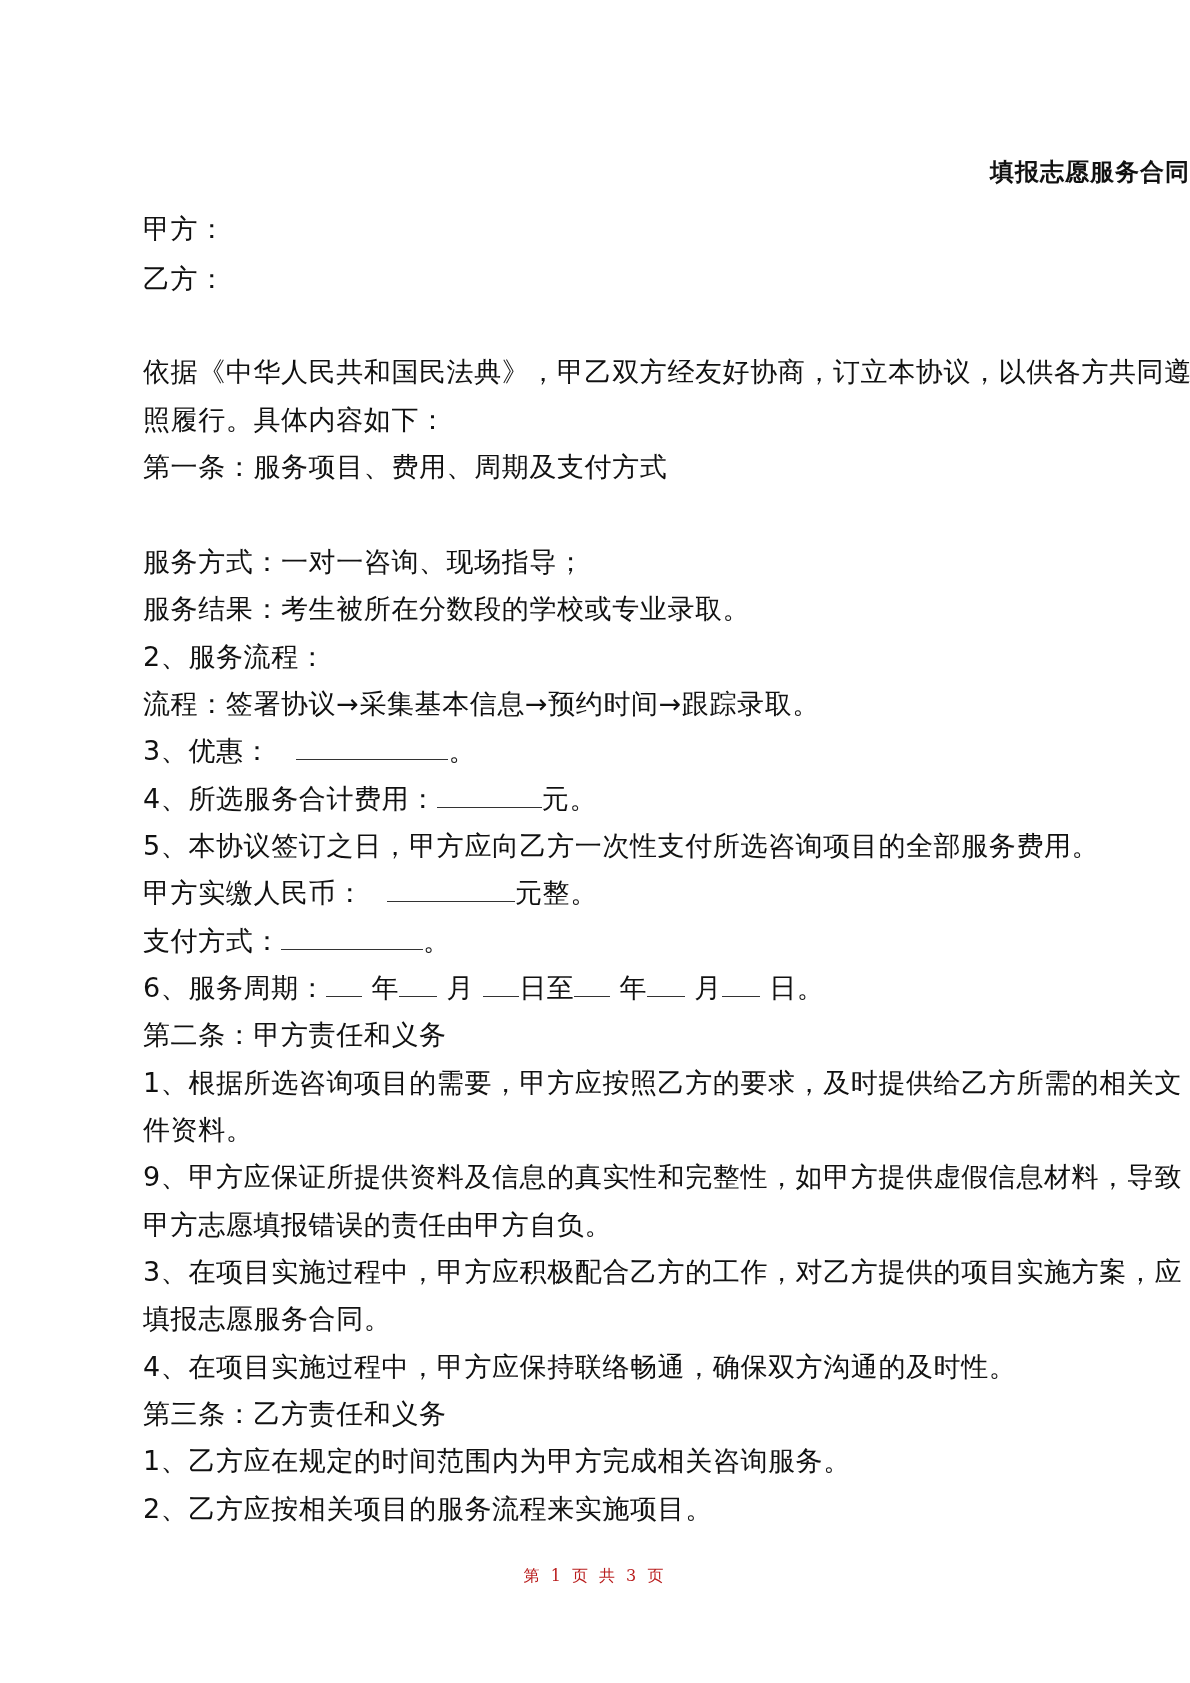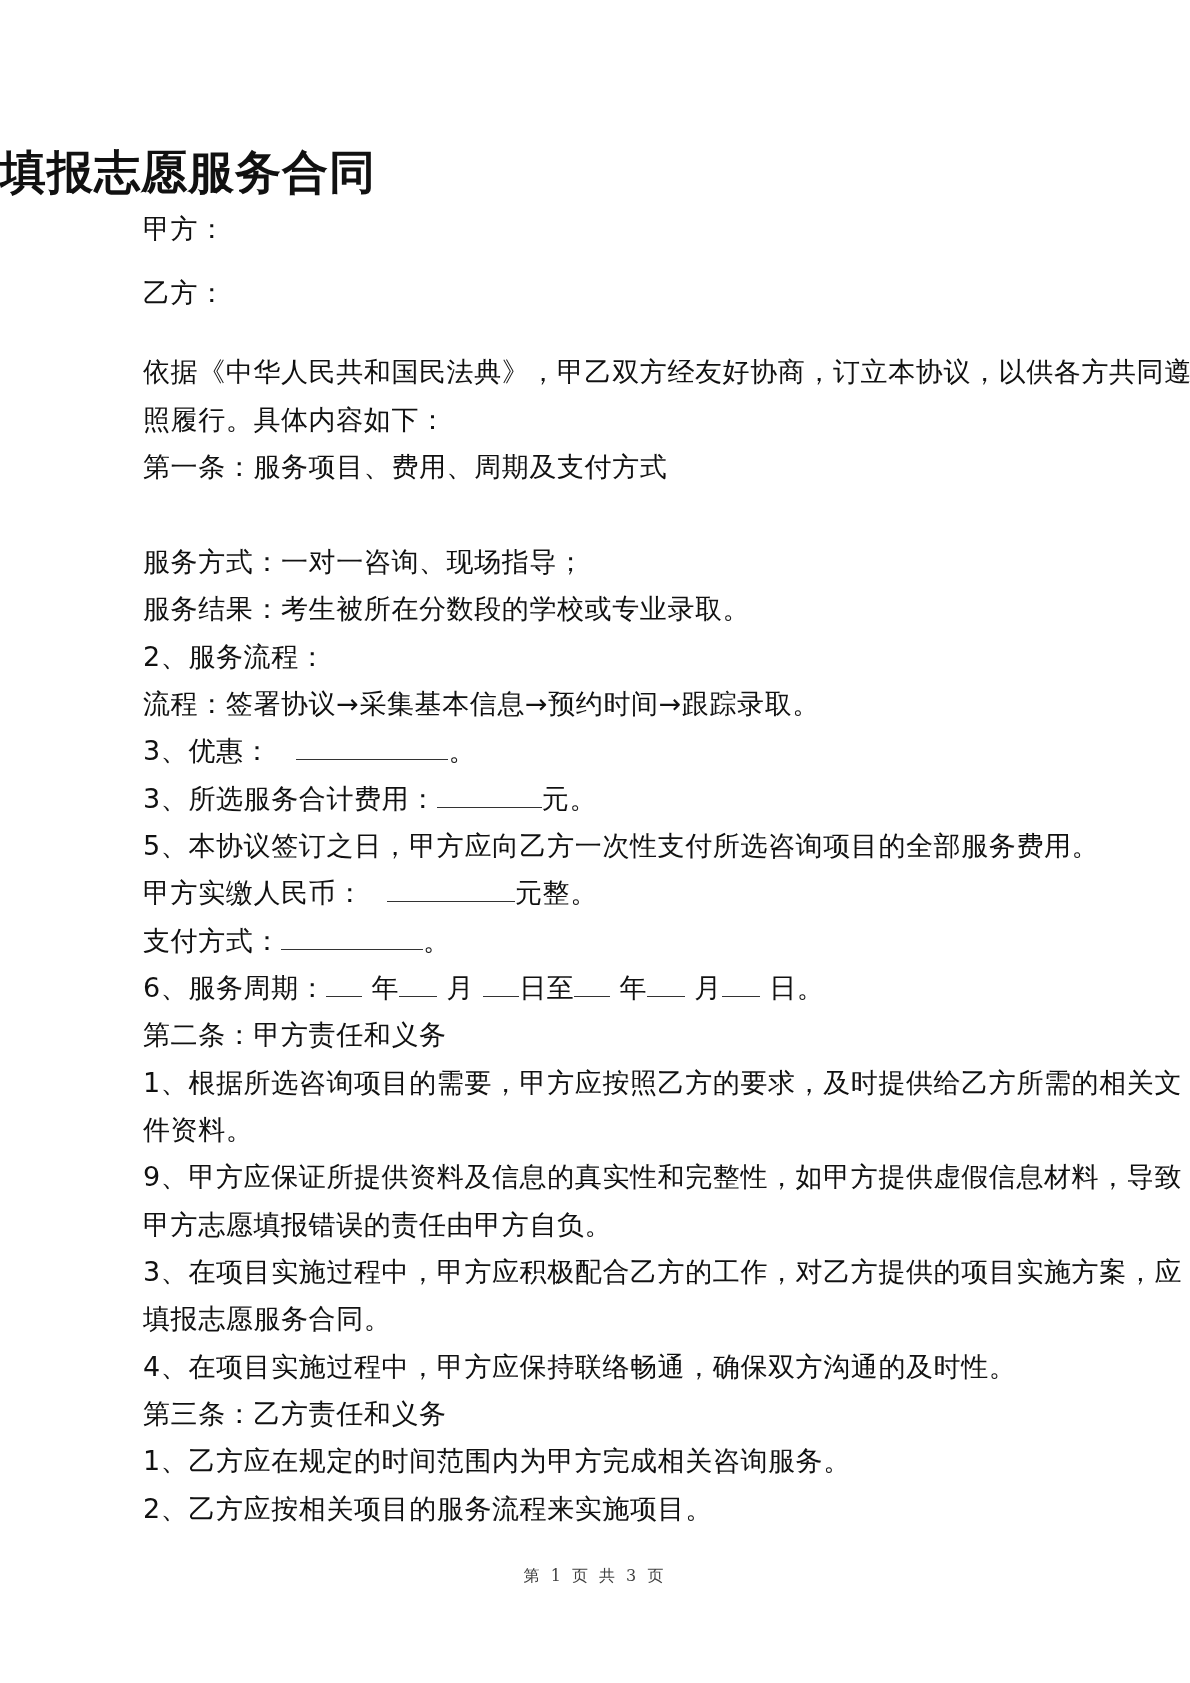--- a/index.html
+++ b/index.html
@@ -19,22 +19,22 @@
       position: absolute;
       left: 0; top: 0;
       width: 1190px;
       height: 1683px;
     }
     .title {
       position: absolute;
       left: 0;
       width: 1190px;
       top: 150px;
-      text-align: left;
-      font-size: 46px;
+      text-align: right;
+      font-size: 24px;
       font-weight: bold;
       letter-spacing: 1px;
       line-height: 44px;
     }
     .line {
       position: absolute;
       left: 143px;
       font-size: 27px;
       line-height: 30px;
       white-space: nowrap;
@@ -48,48 +48,48 @@
     }
     .footer {
       position: absolute;
       left: 0;
       width: 1190px;
       top: 1566px;
       text-align: center;
       font-family: "DejaVu Serif", "Liberation Serif", serif;
       font-size: 16px;
       letter-spacing: 3px;
-      color: #404040;
+      color: #b91c1c;
     }
   </style>
 </head>
 <body>
 
 <div class="page">
   <div class="title">填报志愿服务合同</div>
 
   <div class="line" style="top:214px">甲方：</div>
-  <div class="line" style="top:278px">乙方：</div>
+  <div class="line" style="top:264px">乙方：</div>
 
   <div class="line" style="top:357px">依据《中华人民共和国民法典》，甲乙双方经友好协商，订立本协议，以供各方共同遵</div>
   <div class="line" style="top:405px">照履行。具体内容如下：</div>
 
   <div class="line" style="top:452px">第一条：服务项目、费用、周期及支付方式</div>
   <div class="line" style="top:547px">服务方式：一对一咨询、现场指导；</div>
   <div class="line" style="top:594px">服务结果：考生被所在分数段的学校或专业录取。</div>
   <div class="line" style="top:642px">2、服务流程：</div>
   <div class="line" style="top:689px">流程：签署协议→采集基本信息→预约时间→跟踪录取。</div>
 
   <div class="line" style="top:736px">
     <span>3、优惠：</span>
     <span class="blank" style="width:152px;margin-left:16px"></span><span>。</span>
   </div>
 
   <div class="line" style="top:784px">
-    <span>3、所选服务合计费用：</span><span class="blank" style="width:105px"></span><span>元。</span>
+    <span>4、所选服务合计费用：</span><span class="blank" style="width:105px"></span><span>元。</span>
   </div>
 
   <div class="line" style="top:831px">5、本协议签订之日，甲方应向乙方一次性支付所选咨询项目的全部服务费用。</div>
 
   <div class="line" style="top:878px">
     <span>甲方实缴人民币：</span>
     <span class="blank" style="width:128px;margin-left:14px"></span><span>元整。</span>
   </div>
 
   <div class="line" style="top:926px">

